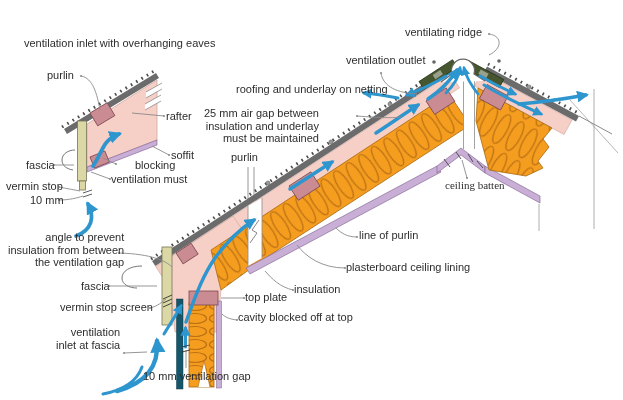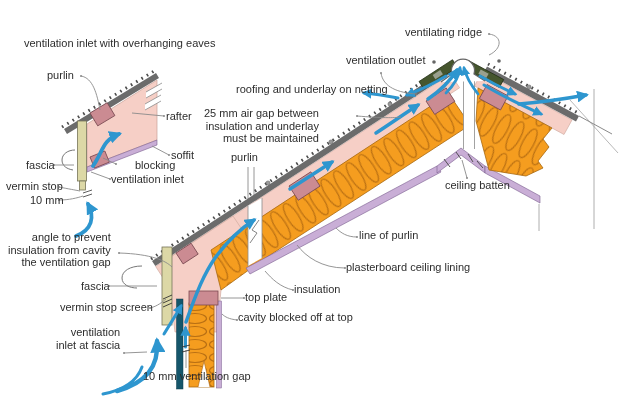--- a/index.html
+++ b/index.html
@@ -219,38 +219,38 @@
     <path d="M 237,320 C 229,319 225,317 222,314"></path>
         <circle cx="237" cy="320" r="1" fill="#8a8a8a" stroke="none"></circle>
   </g>
 </svg>
 
   <div class="lbl" style="left:24px;top:37px;">ventilation inlet with overhanging eaves</div>
   <div class="lbl" style="left:47px;top:69px;">purlin</div>
   <div class="lbl" style="left:166px;top:110px;">rafter</div>
   <div class="lbl" style="left:171px;top:149px;">soffit</div>
   <div class="lbl" style="left:117px;top:159px;padding-left:18px;">blocking</div>
-  <div class="lbl" style="left:111px;top:173px;">ventilation inlet</div>
+  <div class="lbl" style="left:111px;top:173px;">ventilation must</div>
   <div class="lbl" style="left:26px;top:159px;">fascia</div>
   <div class="lbl" style="left:6px;top:180px;">vermin stop</div>
   <div class="lbl" style="left:30px;top:194px;">10 mm</div>
   <div class="lbl multi" style="left:8px;top:231px;">angle to prevent
-insulation from cavity
+insulation from between
 the ventilation gap</div>
   <div class="lbl" style="left:81px;top:280px;">fascia</div>
   <div class="lbl" style="left:60px;top:301px;">vermin stop screen</div>
   <div class="lbl multi" style="left:56px;top:326px;">ventilation
 inlet at fascia</div>
   <div class="lbl" style="left:143px;top:370px;">10 mm ventilation gap</div>
   <div class="lbl" style="left:208px;top:83px;padding-left:28px;">roofing and underlay on netting</div>
   <div class="lbl multi" style="left:204px;top:107px;">25 mm air gap between
 insulation and underlay
 must be maintained</div>
   <div class="lbl" style="left:231px;top:151px;">purlin</div>
   <div class="lbl" style="left:405px;top:26px;">ventilating ridge</div>
   <div class="lbl" style="left:346px;top:54px;">ventilation outlet</div>
-  <div class="lbl" style="left:445px;top:179px;">ceiling batten</div>
+  <div class="lbl" style="left:445px;top:179px;font-family:Liberation Serif, serif;">ceiling batten</div>
   <div class="lbl" style="left:359px;top:229px;">line of purlin</div>
   <div class="lbl" style="left:346px;top:261px;">plasterboard ceiling lining</div>
   <div class="lbl" style="left:294px;top:283px;">insulation</div>
   <div class="lbl" style="left:245px;top:291px;">top plate</div>
   <div class="lbl" style="left:238px;top:311px;">cavity blocked off at top</div>
 </div>
 
 </body></html>

